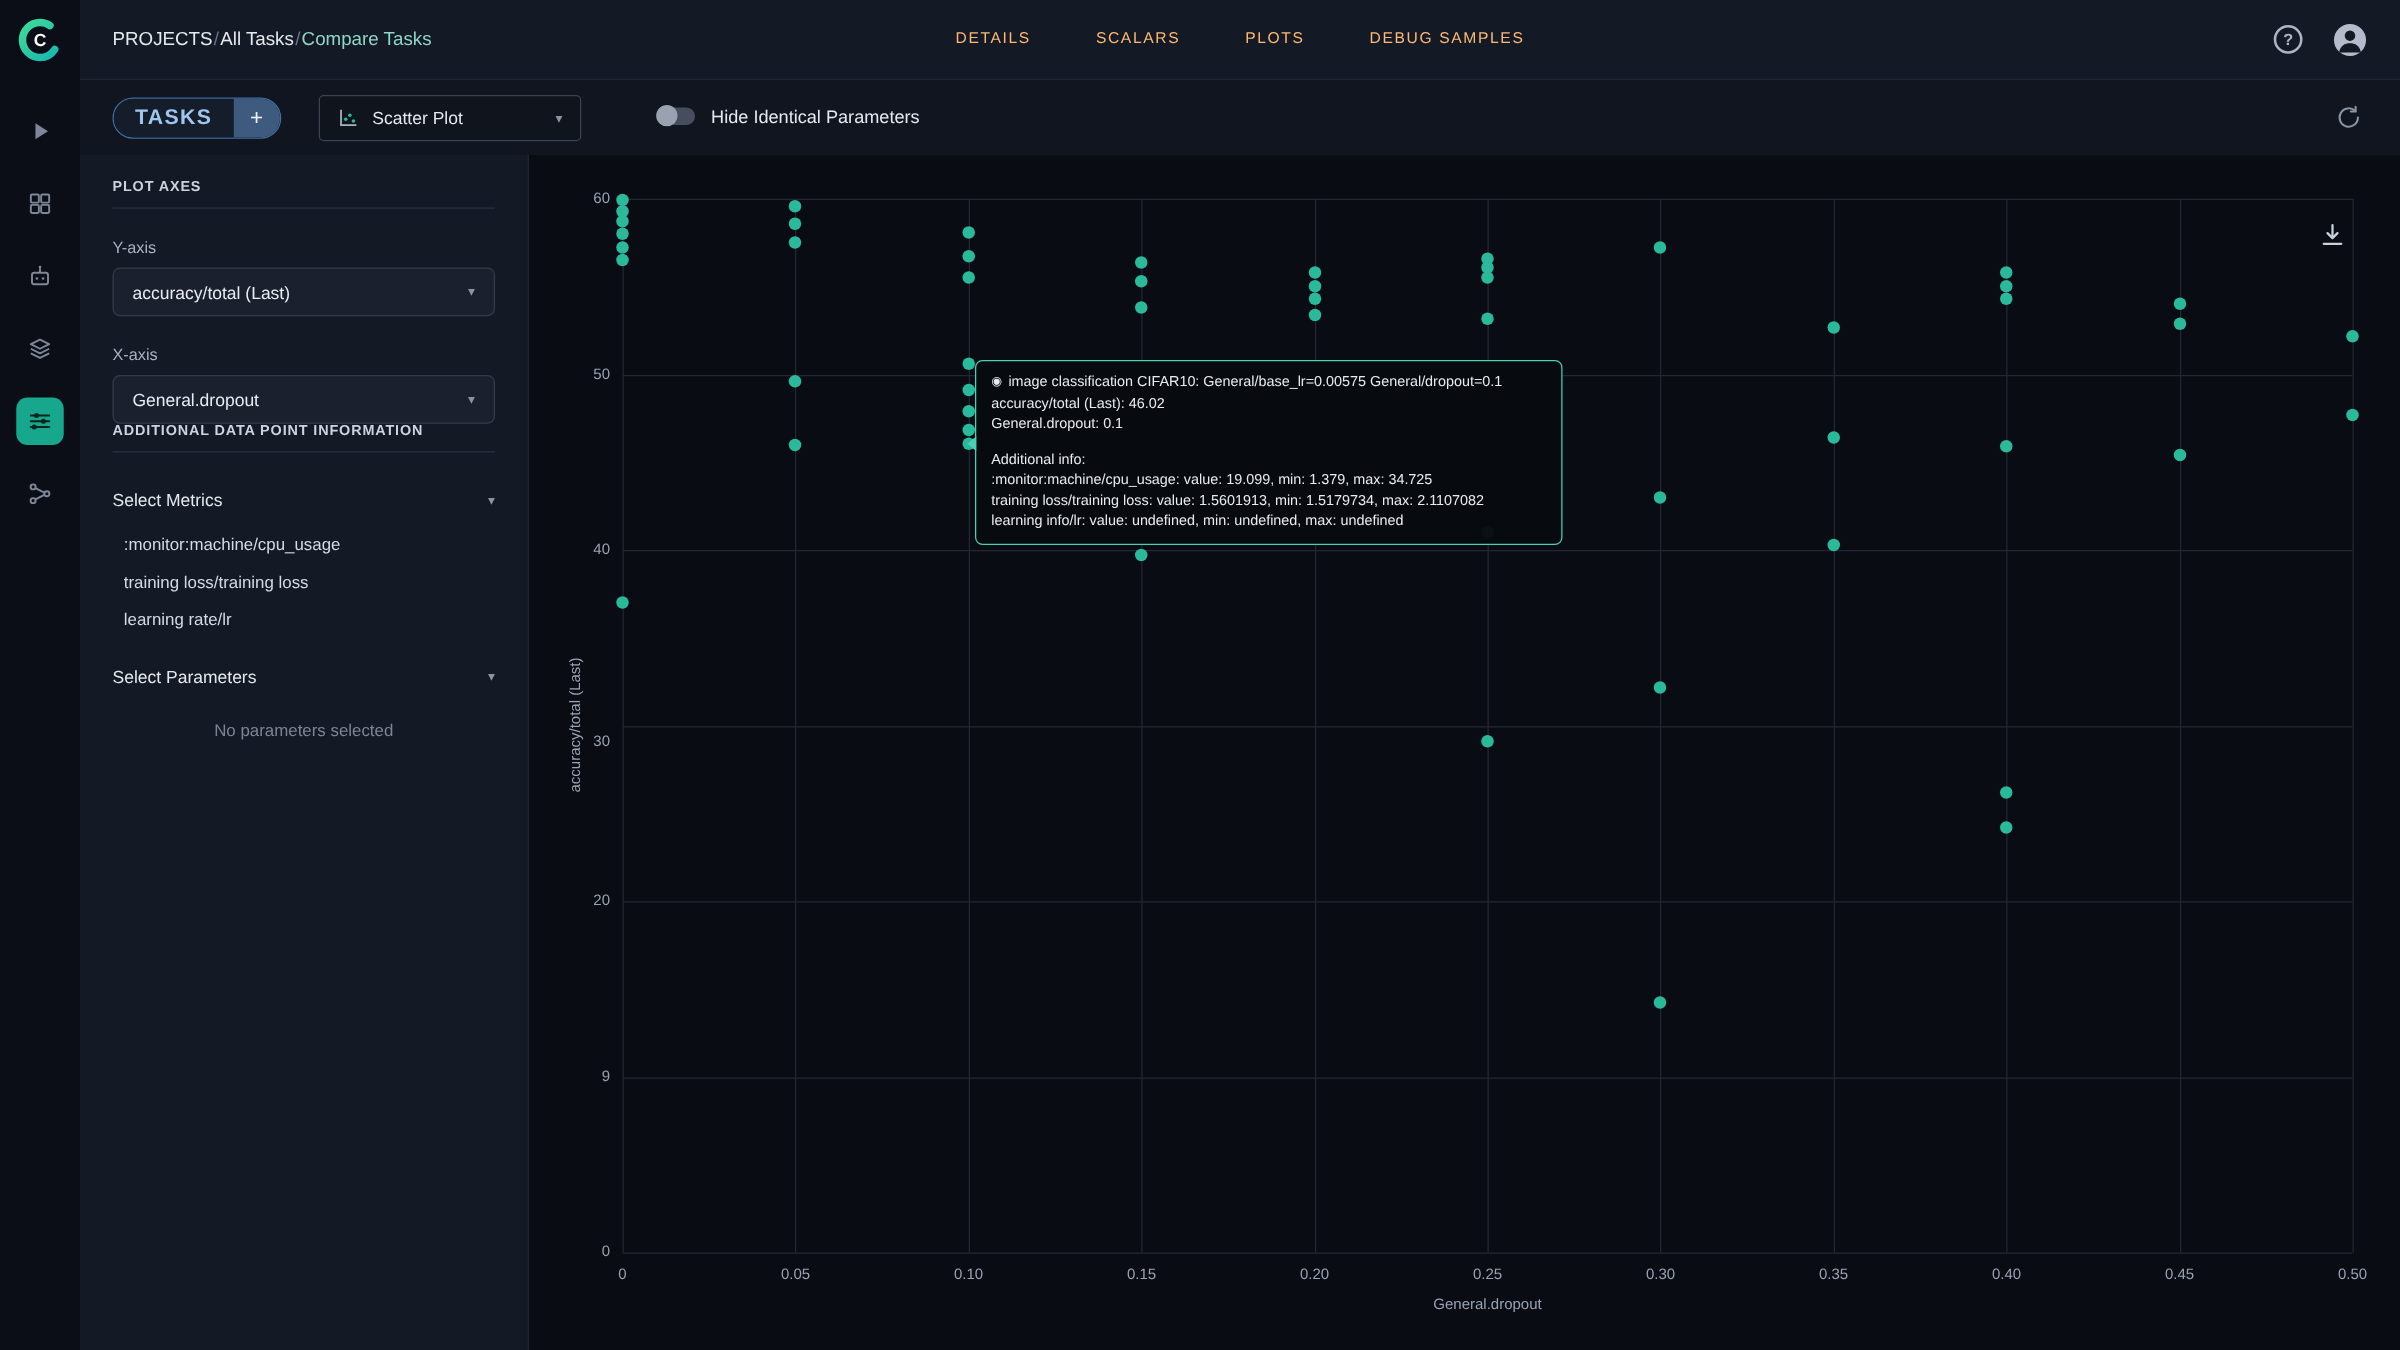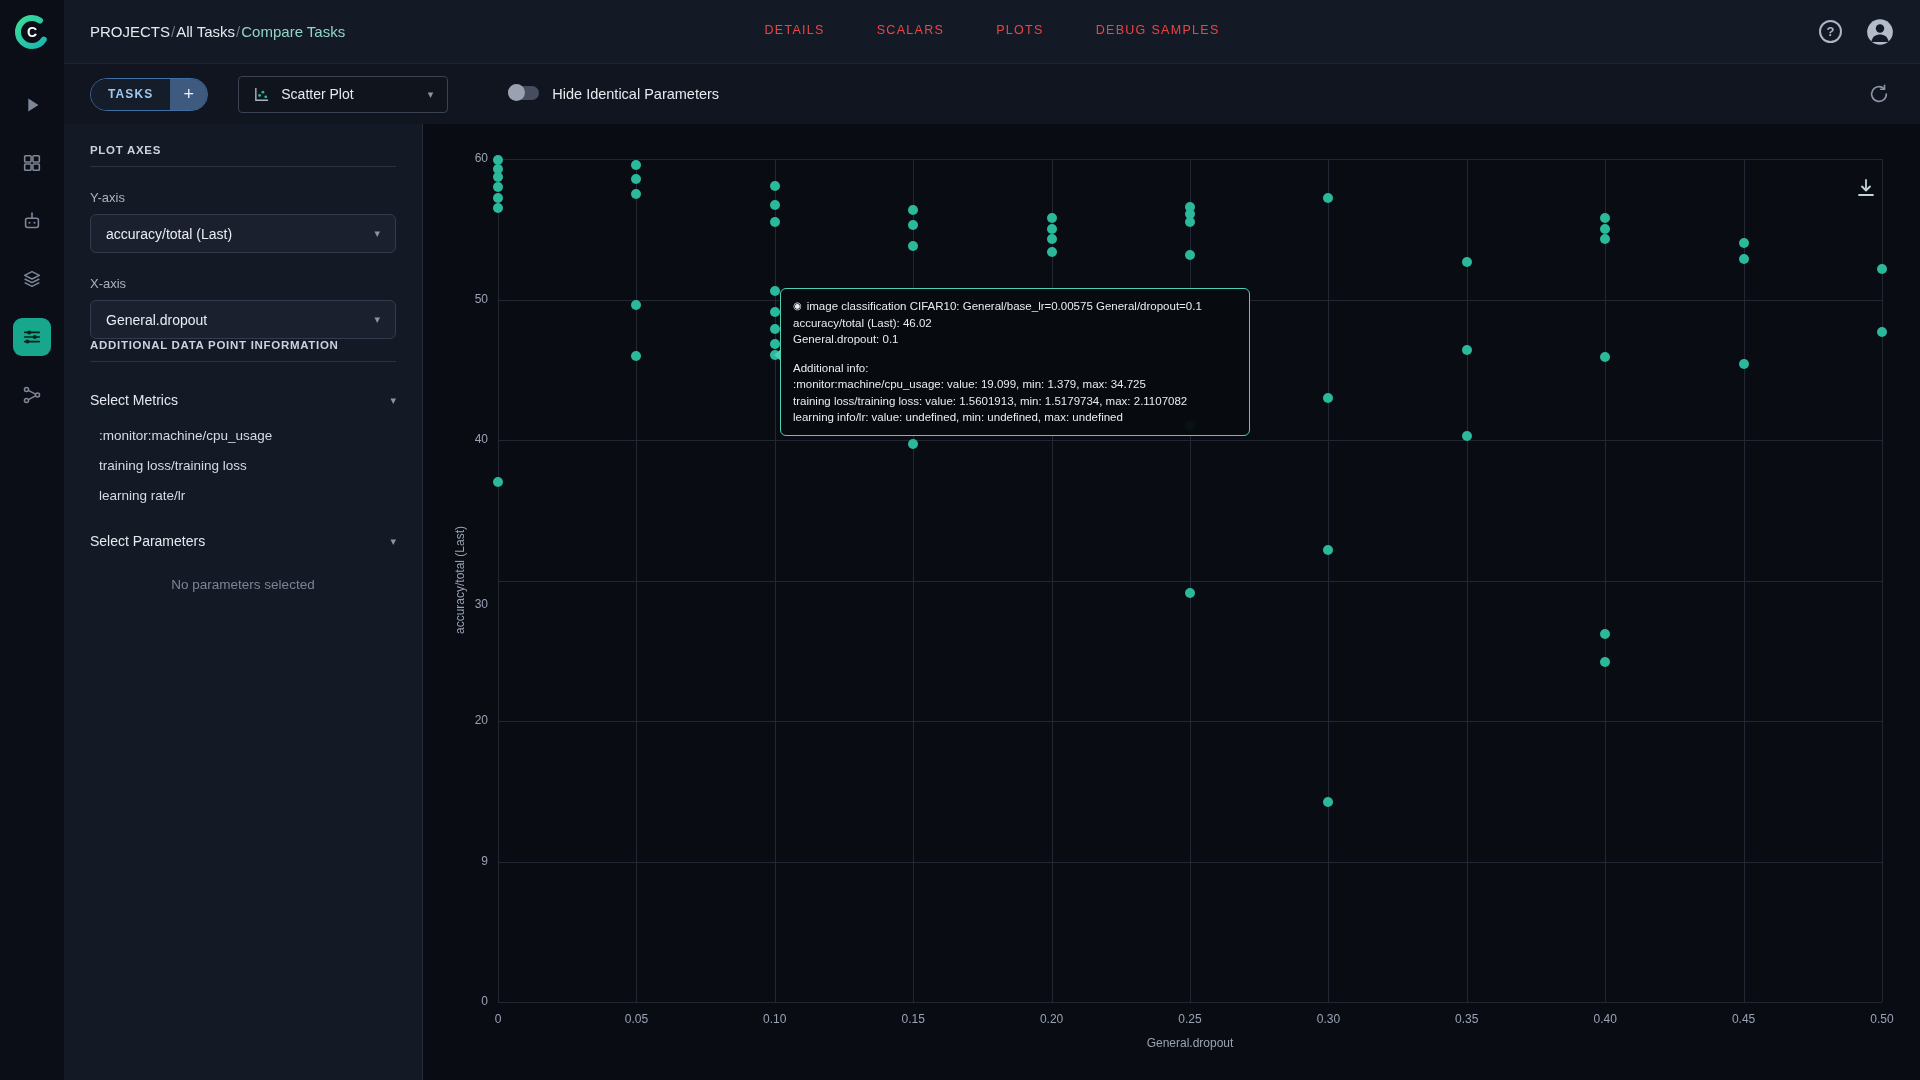--- a/index.html
+++ b/index.html
@@ -18,33 +18,33 @@
   .rail-icon.active { background:#17a78c; color:#07241d; }
   
   .topbar { position:absolute; left:64px; top:0; width:1856px; height:64px; background:#141926;
             border-bottom:1px solid #1e2432; display:flex; align-items:center; z-index:5; }
   .breadcrumb { display:flex; gap:1px; align-items:center; margin-left:26px; font-size:15px; }
   .crumb { color:#e6e9ee; cursor:pointer; }
   .crumb.current { color:#8fd6c6; }
   .crumb-sep { color:#6b7488; }
   .tabs { position:absolute; left:50%; transform:translateX(-50%); height:100%; display:flex; gap:46px; }
   .tab { display:flex; align-items:center; height:100%; font-size:12.5px; letter-spacing:1.3px;
-         color:#ef4444; border-bottom:3px solid transparent; padding:0 3px; cursor:pointer; }
+         color:#fdba74; border-bottom:3px solid transparent; padding:0 3px; cursor:pointer; }
   .tab.active { color:#eef2f5; border-bottom-color:#24b49a; }
   .topbar-right { position:absolute; right:26px; display:flex; gap:24px; align-items:center; }
   .help-icon { width:23px; height:23px; border:2px solid #aeb6c6; border-radius:50%;
                display:flex; align-items:center; justify-content:center; font-size:13px; font-weight:bold;
                color:#aeb6c6; cursor:pointer; }
   .avatar { cursor:pointer; display:flex; }
   
   .toolbar { position:absolute; left:64px; top:64px; width:1856px; height:60px; background:#10151f;
              display:flex; align-items:center; z-index:4; }
   .tasks-group { display:flex; margin-left:26px; border:1px solid #3f70a6; border-radius:17px; overflow:hidden;
                  height:33px; cursor:pointer; }
-  .tasks-label { display:flex; align-items:center; padding:0 17px; color:#9ec7ef; font-size:12px;
+  .tasks-label { display:flex; align-items:center; padding:0 17px; color:#9ec7ef; font-size:17px;
                  letter-spacing:1.1px; font-weight:bold; background:#151d2b; }
   .tasks-plus { width:37px; display:flex; align-items:center; justify-content:center; background:#3e5a7e;
                 color:#eaf1f9; font-size:18px; }
   .plot-type { display:flex; align-items:center; gap:11px; margin-left:30px; border:1px solid #3a4254;
                border-radius:4px; height:37px; padding:0 14px; width:210px; cursor:pointer; background:#0f141d; }
   .plot-type-label { font-size:14px; color:#e6e9ee; flex:1; }
   .caret { color:#8b93a7; font-size:11px; }
   .toggle-wrap { display:flex; align-items:flex-start; gap:13px; margin-left:60px; }
   .toggle { width:31px; height:14px; border-radius:8px; background:#454d5f; position:relative; cursor:pointer; }
   .toggle-knob { position:absolute; left:0px; top:-2px; width:17px; height:17px; border-radius:50%; background:#9aa2b2; }
@@ -275,21 +275,21 @@
       <div class="xtick" style="left: 598.6px; top: 888px;">0.20</div>
       <div class="xtick" style="left: 737px; top: 888px;">0.25</div>
       <div class="xtick" style="left: 875.4px; top: 888px;">0.30</div>
       <div class="xtick" style="left: 1013.8px; top: 888px;">0.35</div>
       <div class="xtick" style="left: 1152.2px; top: 888px;">0.40</div>
       <div class="xtick" style="left: 1290.6px; top: 888px;">0.45</div>
       <div class="xtick" style="left: 1429px; top: 888px;">0.50</div>
       <div class="ytick" style="left: 13px; top: 870px;">0</div>
       <div class="ytick" style="left: 13px; top: 729.5px;">9</div>
       <div class="ytick" style="left: 13px; top: 589px;">20</div>
-      <div class="ytick" style="left: 13px; top: 473px;">30</div>
+      <div class="ytick" style="left: 13px; top: 462px;">30</div>
       <div class="ytick" style="left: 13px; top: 308px;">40</div>
       <div class="ytick" style="left: 13px; top: 167.5px;">50</div>
       <div class="ytick" style="left: 13px; top: 27px;">60</div>
       <div class="pt" style="left: 70px; top: 31.405px; background: rgb(42, 185, 154);"></div>
       <div class="pt" style="left: 70px; top: 39.835px; background: rgb(42, 185, 154);"></div>
       <div class="pt" style="left: 70px; top: 48.265px; background: rgb(42, 185, 154);"></div>
       <div class="pt" style="left: 70px; top: 58.1px; background: rgb(42, 185, 154);"></div>
       <div class="pt" style="left: 70px; top: 69.34px; background: rgb(42, 185, 154);"></div>
       <div class="pt" style="left: 70px; top: 79.175px; background: rgb(42, 185, 154);"></div>
       <div class="pt" style="left: 70px; top: 353.15px; background: rgb(42, 185, 154);"></div>

